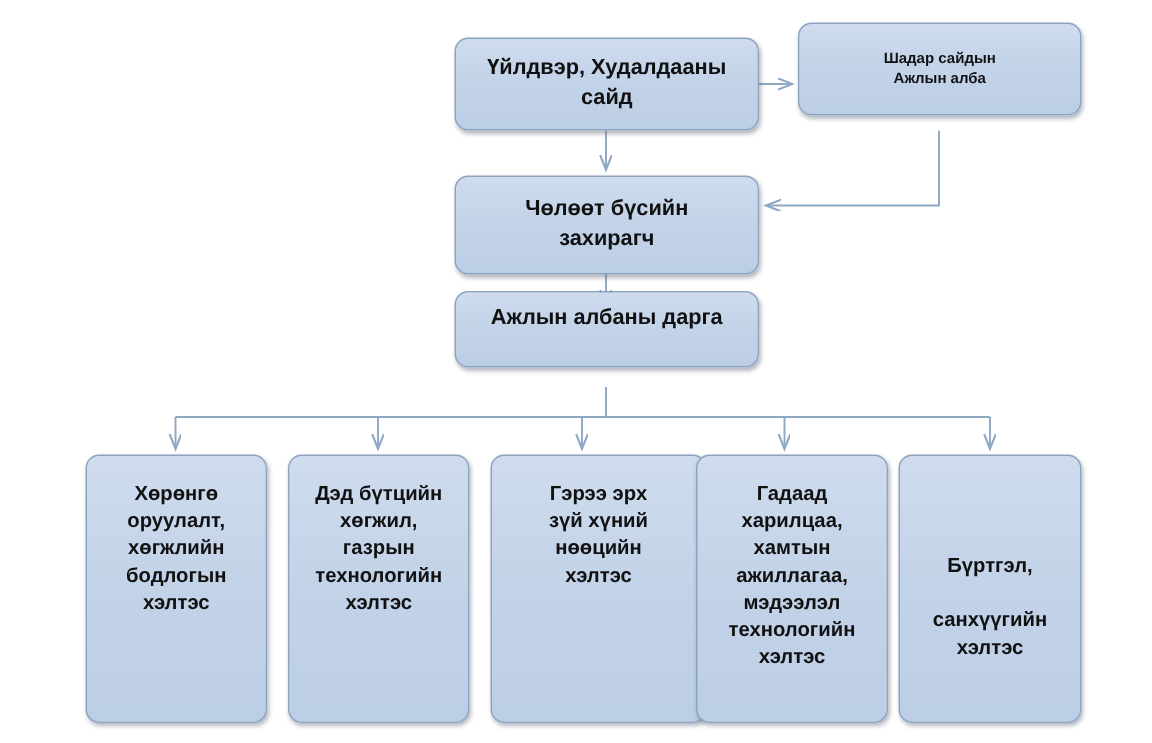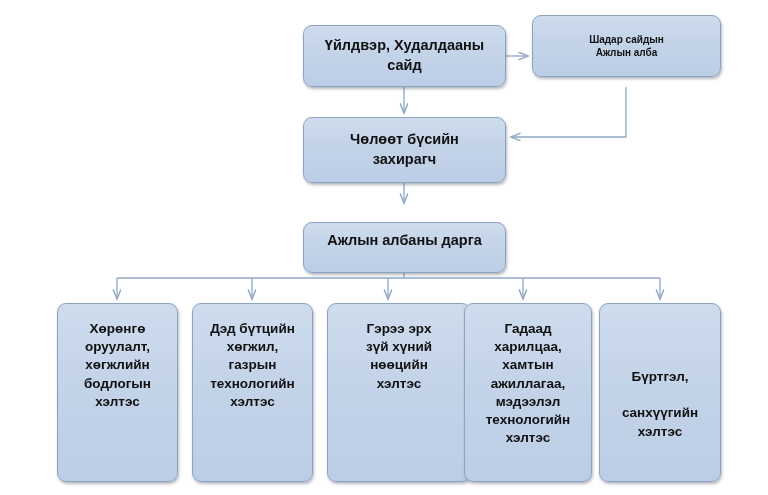--- a/index.html
+++ b/index.html
@@ -57,21 +57,21 @@
   }
   #node-deputy-office {
     left: 532px; top: 15px; width: 189px; height: 62px;
     font-size: 10px;
   }
   #node-zone-governor {
     left: 303px; top: 117px; width: 203px; height: 66px;
     font-size: 14.5px;
   }
   #node-office-head {
-    left: 303px; top: 222px; width: 203px; height: 51px;
+    left: 303px; top: 194px; width: 203px; height: 51px;
     font-size: 14.5px;
     align-items: flex-start;
     padding-top: 8px;
   }
   
   .dept {
     top: 303px;
     height: 179px;
     font-size: 13.5px;
     align-items: flex-start;

